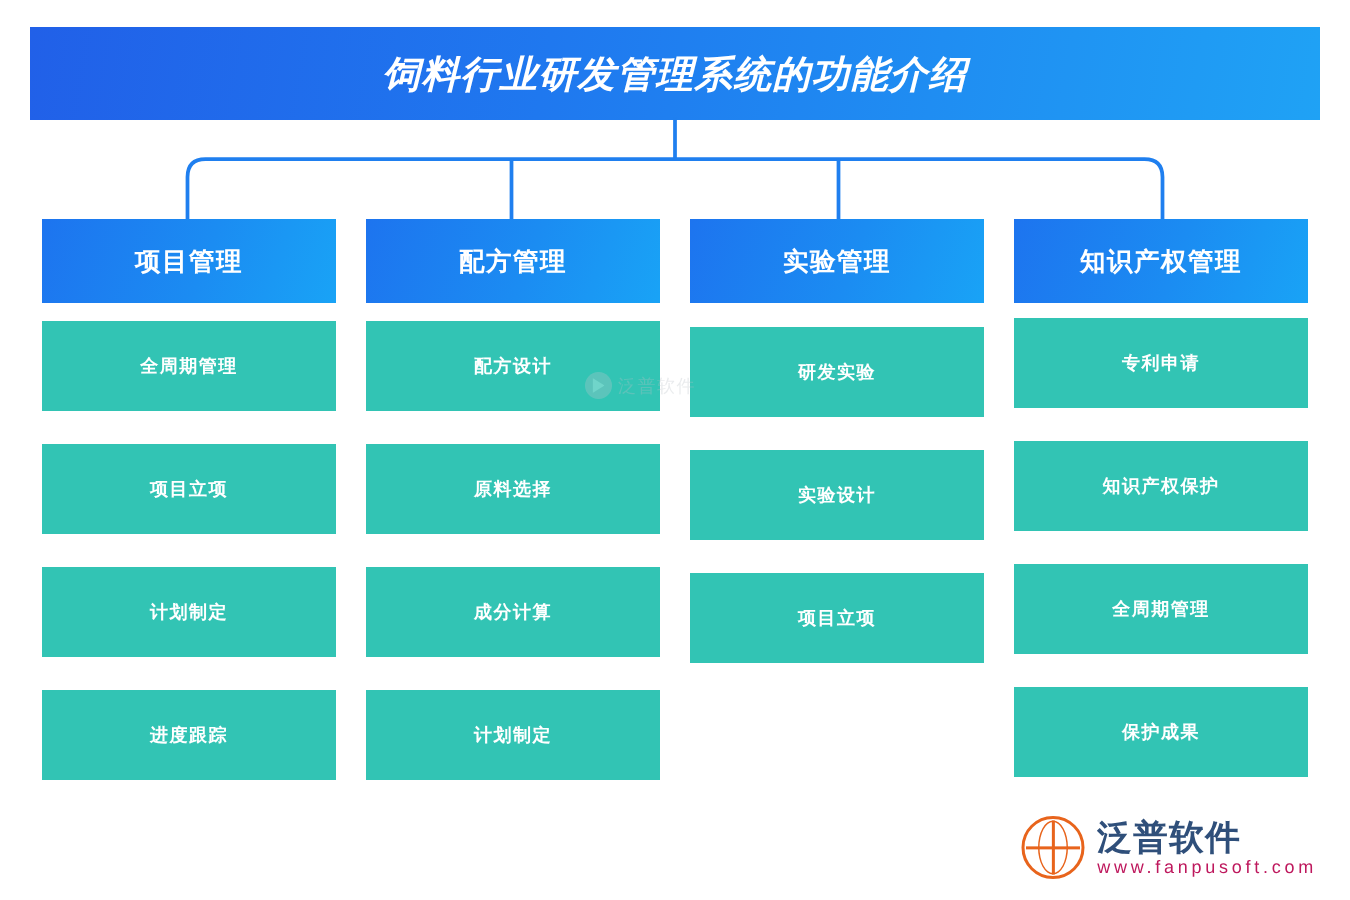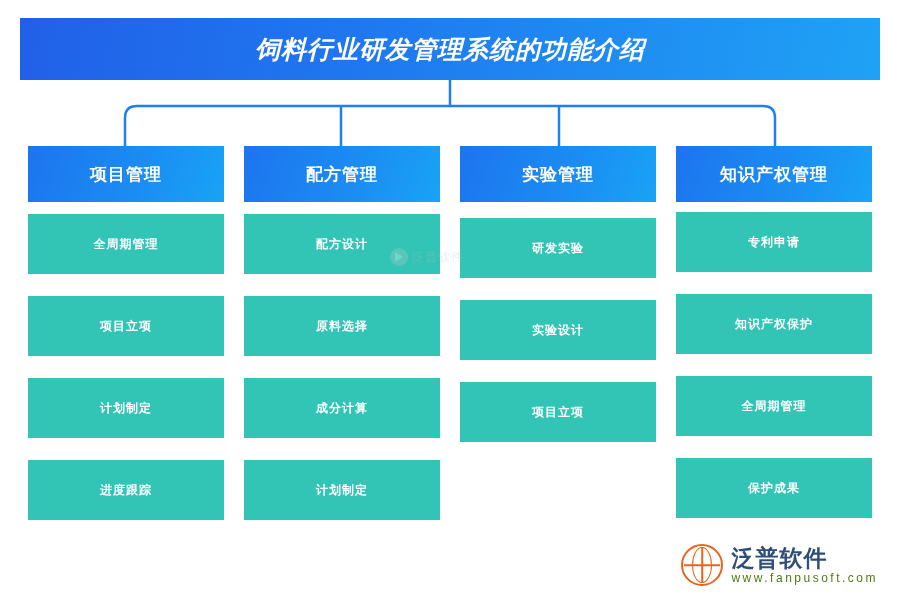--- a/index.html
+++ b/index.html
@@ -183,21 +183,21 @@
   }
   .brand .brand-text { display: flex; flex-direction: column; line-height: 1.05; }
   .brand .brand-cn {
     font-size: 23px;
     font-weight: bold;
     color: #2f4f7a;
     letter-spacing: 1px;
   }
   .brand .brand-en {
     font-size: 12px;
-    color: #4d7c0f;
+    color: #be185d;
     letter-spacing: 2.5px;
     margin-top: 2px;
   }
 </style>
 </head>
 <body>
 
 <div class="canvas">
 
   <div class="title-banner">

